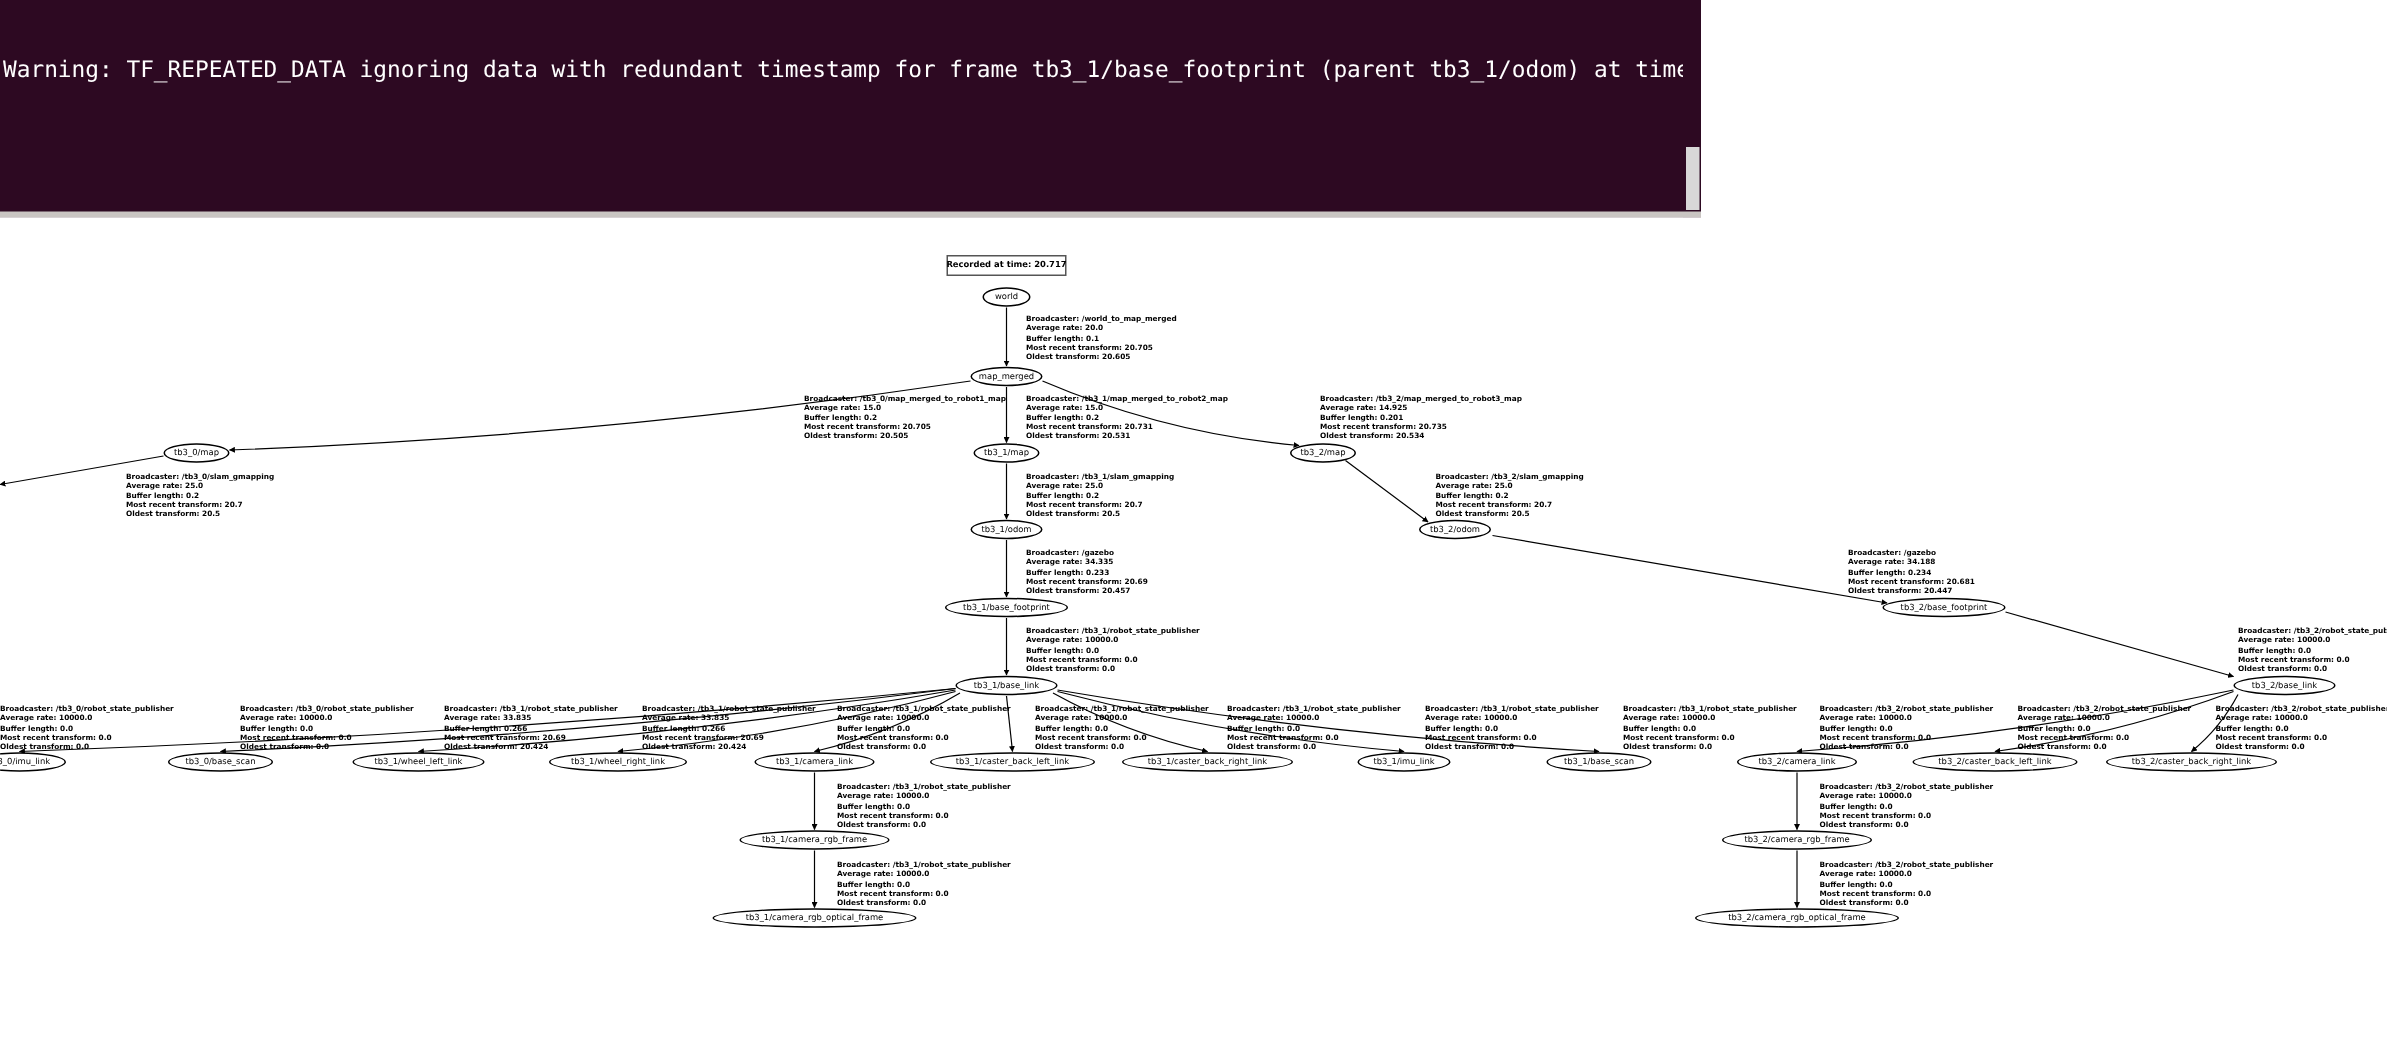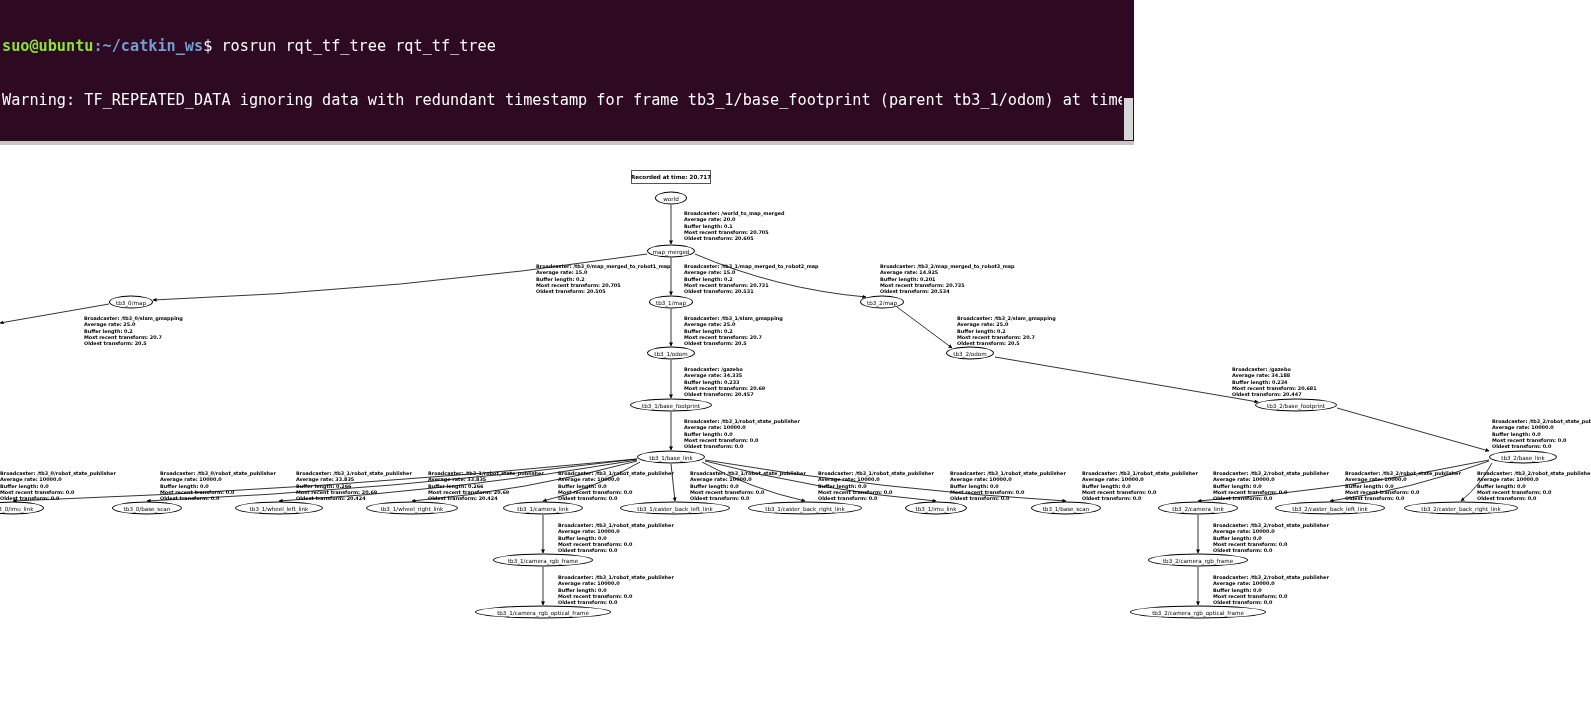--- a/index.html
+++ b/index.html
@@ -77,21 +77,20 @@
     white-space: nowrap;
   }
   .elabel div { height: 6.35px; }
 </style>
 </head>
 <body>
 
 <div id="root">
 
   <div id="terminal">
-    <div class="tline"><span class="tuser">suo@ubuntu</span><span class="tpath">:~/catkin_ws</span><span class="tplain">$ </span><span class="tplain">rosrun rqt_tf_tree rqt_tf_tree</span></div>
     <div class="tline">Warning: TF_REPEATED_DATA ignoring data with redundant timestamp for frame tb3_1/base_footprint (parent tb3_1/odom) at time 67</div>
     
     
     
     
     
     <div id="term-scrollbar">
       <div id="term-thumb"></div>
     </div>
   </div>

